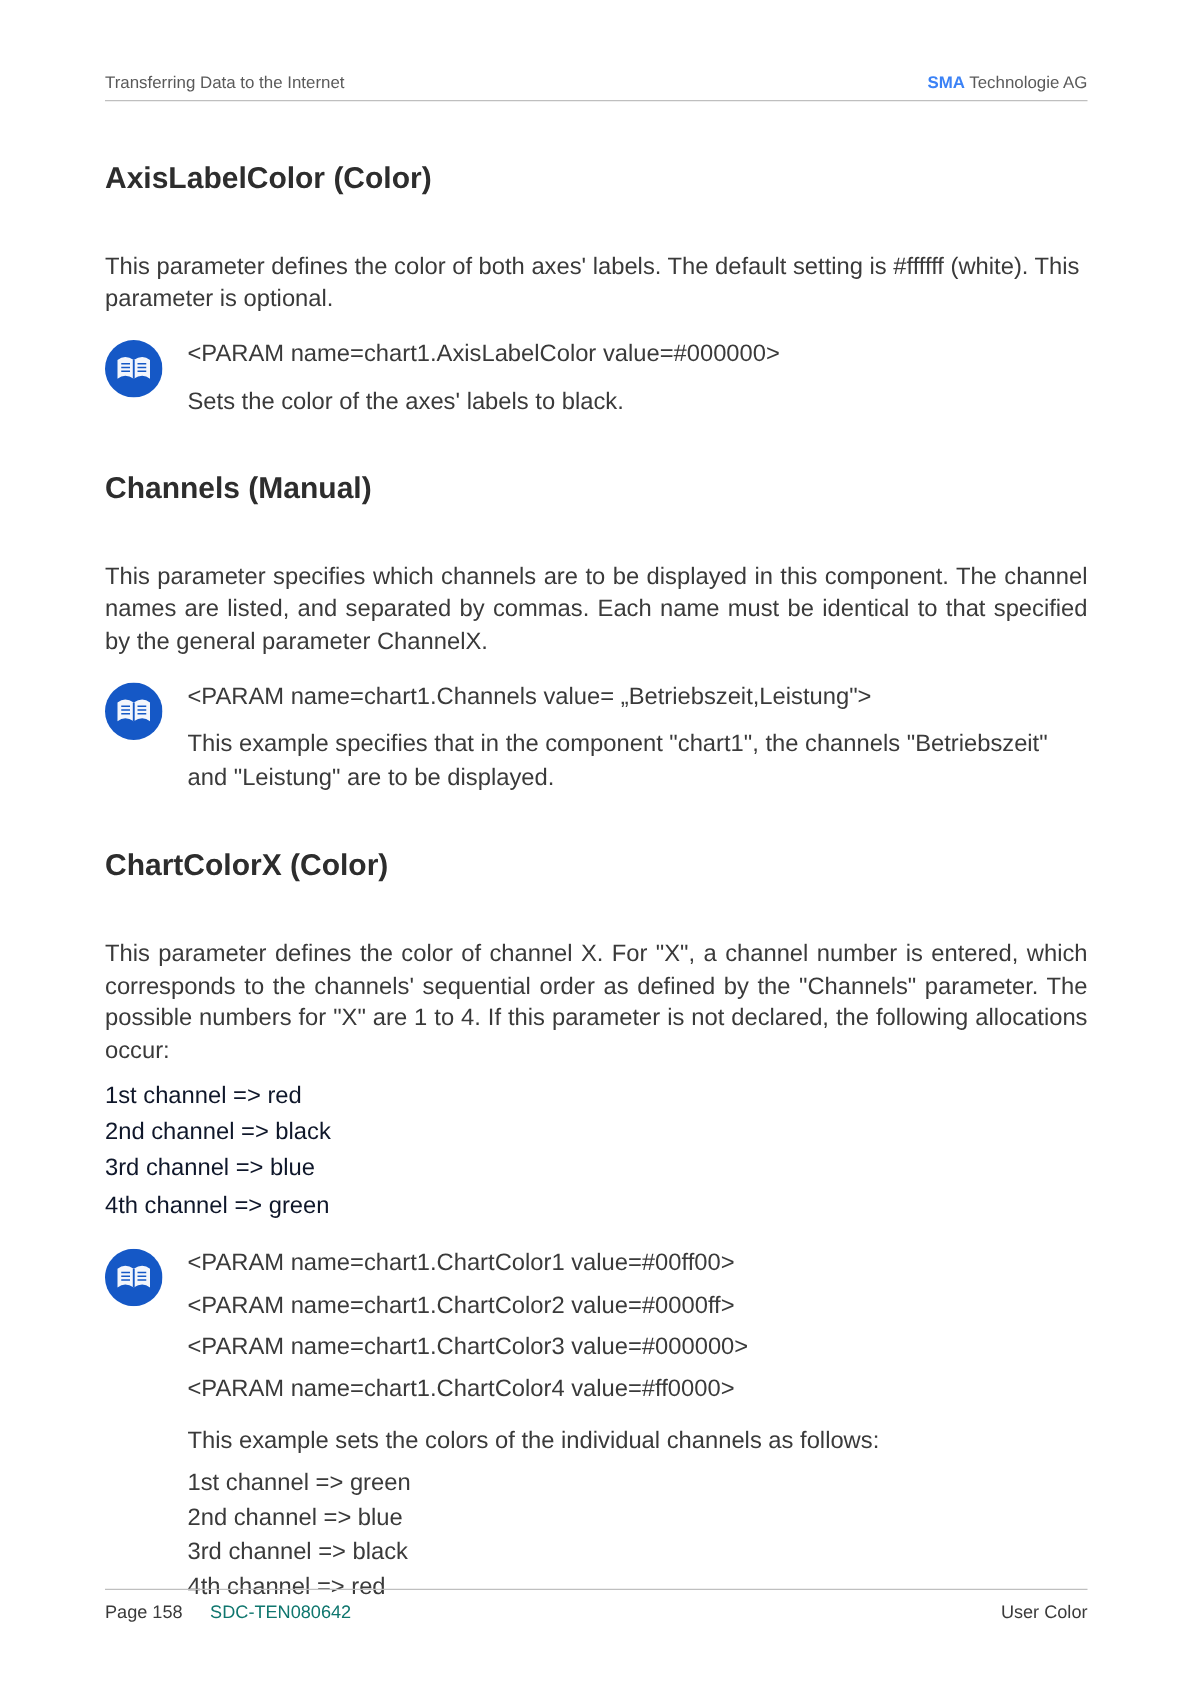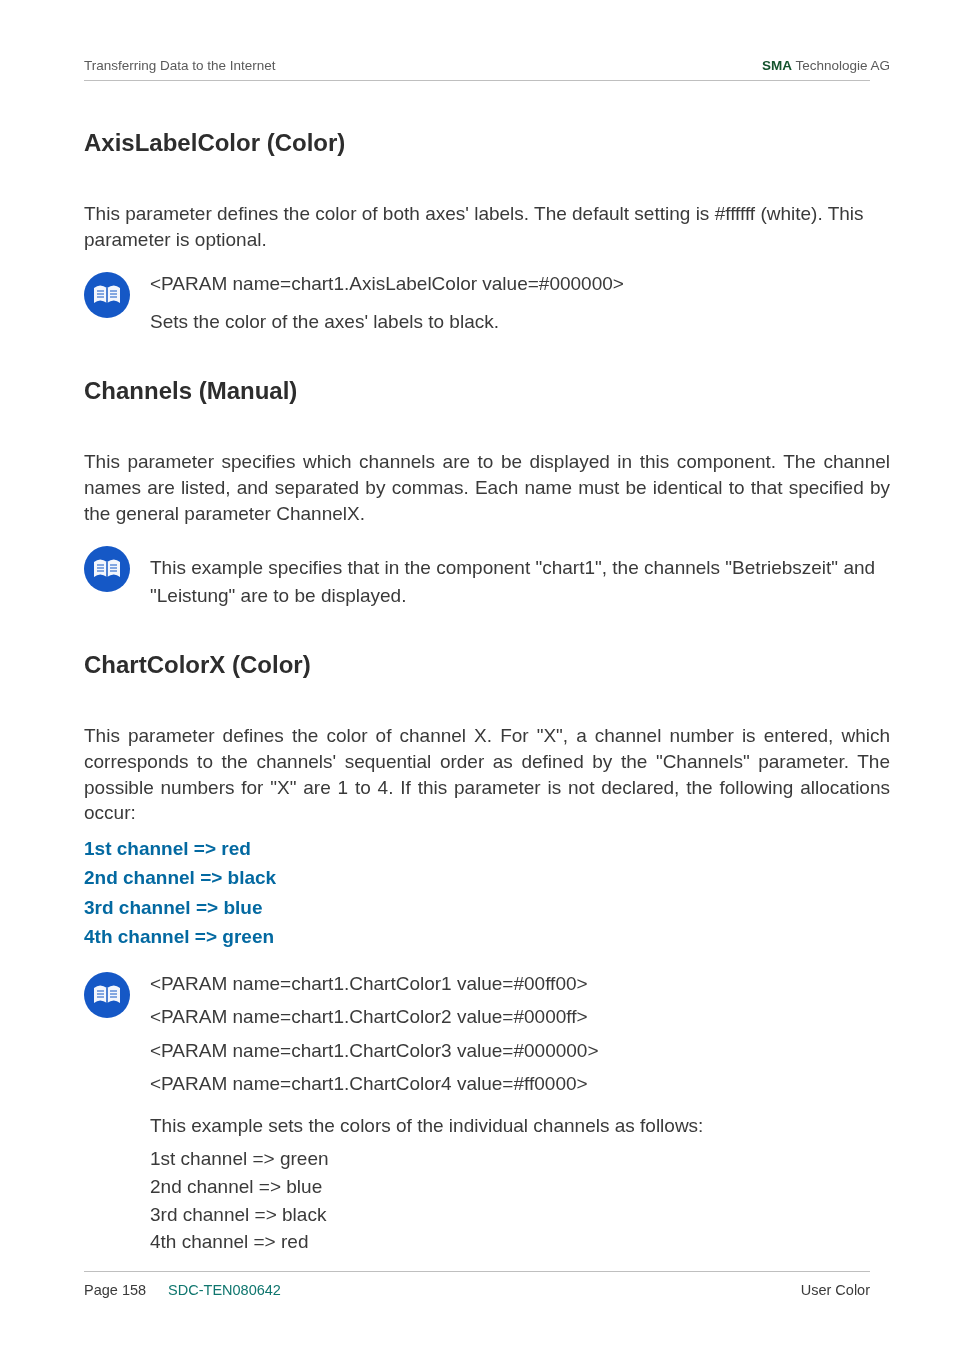--- a/index.html
+++ b/index.html
@@ -4,30 +4,30 @@
 <style>
   * { box-sizing: border-box; margin: 0; padding: 0; }
   html, body { width: 954px; height: 1352px; }
   body {
     font-family: "Futura", "Century Gothic", "Trebuchet MS", sans-serif;
     background: #ffffff;
     color: #2d2d2d;
     position: relative;
   }
   .page {
-    padding: 58px 64px 0 84px;
+    padding: 58px 84px 0 84px;
   }
   .running-head {
     display: flex;
     justify-content: space-between;
     font-size: 13.5px;
     color: #5a5a5a;
     margin-bottom: 56px;
   }
-  .running-head .brand-strong { font-weight: 700; color: #14532d; }
+  .running-head .brand-strong { font-weight: 700; color: #3b82f6; }
   .hr-top {
     position: absolute;
     top: 80px;
     left: 84px;
     right: 84px;
     border-top: 1px solid #bfbfbf;
   }
   h2.section {
     font-size: 24px;
     font-weight: 700;
@@ -60,22 +60,22 @@
   .example-row .text-col p {
     font-size: 19px;
     line-height: 1.45;
     font-weight: 300;
     color: #3a3a3a;
     margin-bottom: 6px;
   }
   .list-line {
     font-size: 19px;
     line-height: 1.55;
-    font-weight: 700;
-    color: #0369a1;
+    font-weight: 400;
+    color: #0f172a;
   }
   .footer {
     position: absolute;
     bottom: 54px;
     left: 84px;
     right: 84px;
     display: flex;
     justify-content: space-between;
     font-size: 14.5px;
     color: #3a3a3a;
@@ -133,20 +133,21 @@
   <div class="example-row">
     <div class="icon-col">
       <svg class="book-icon" viewBox="0 0 46 46">
         <circle cx="23" cy="23" r="23" fill="#1558c6"></circle>
         <path d="M10 16 q6 -5 13 0 q7 -5 13 0 v15 q-6 -5 -13 0 q-7 -5 -13 0 z" fill="#ffffff" opacity="0.95"></path>
         <path d="M23 16 v15" stroke="#1558c6" stroke-width="1.5"></path>
         <path d="M13 19 h7 M13 22 h7 M13 25 h7 M26 19 h7 M26 22 h7 M26 25 h7" stroke="#1558c6" stroke-width="1.2"></path>
       </svg>
     </div>
     <div class="text-col">
+      <p>&lt;PARAM name=chart1.Channels value= „Betriebszeit,Leistung"&gt;</p>
       <p style="margin-top:10px">This example specifies that in the component "chart1", the channels "Betriebszeit" and "Leistung" are to be displayed.</p>
     </div>
   </div>
 
   <h2 class="section">ChartColorX (Color)</h2>
   <p class="body justify">This parameter defines the color of channel X. For "X", a channel number is entered, which corresponds to the channels' sequential order as defined by the "Channels" parameter. The possible numbers for "X" are 1 to 4. If this parameter is not declared, the following allocations occur:</p>
 
   <div style="margin-top:8px">
     <div class="list-line">1st channel =&gt; red</div>
     <div class="list-line">2nd channel =&gt; black</div>

